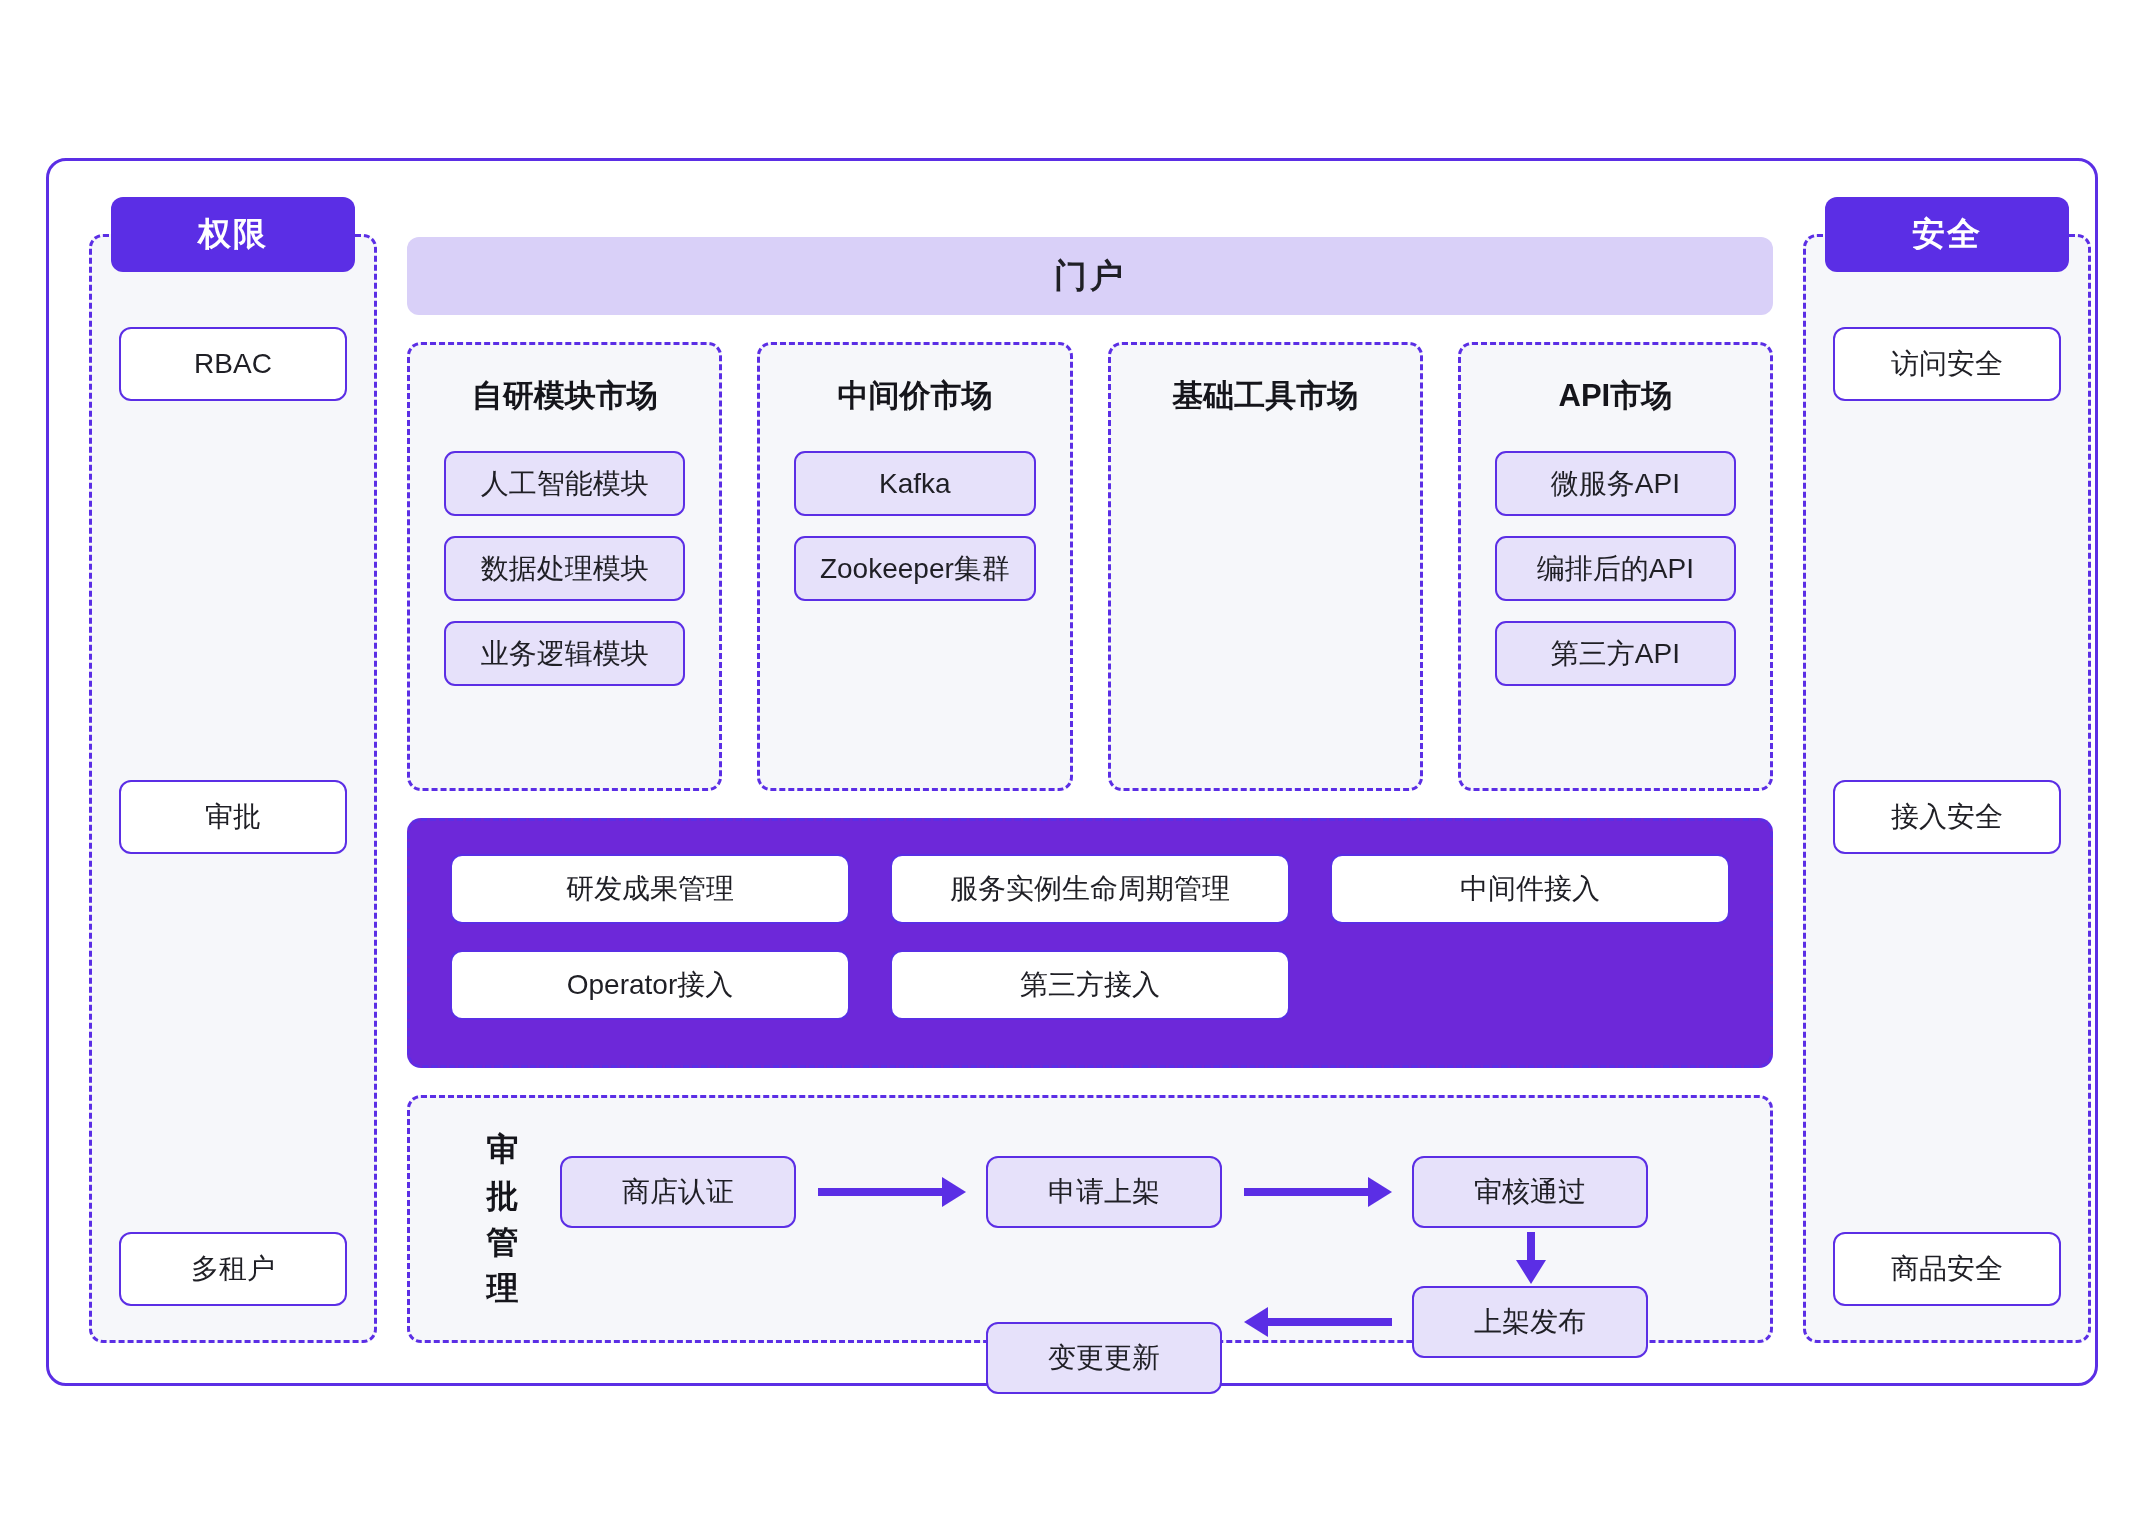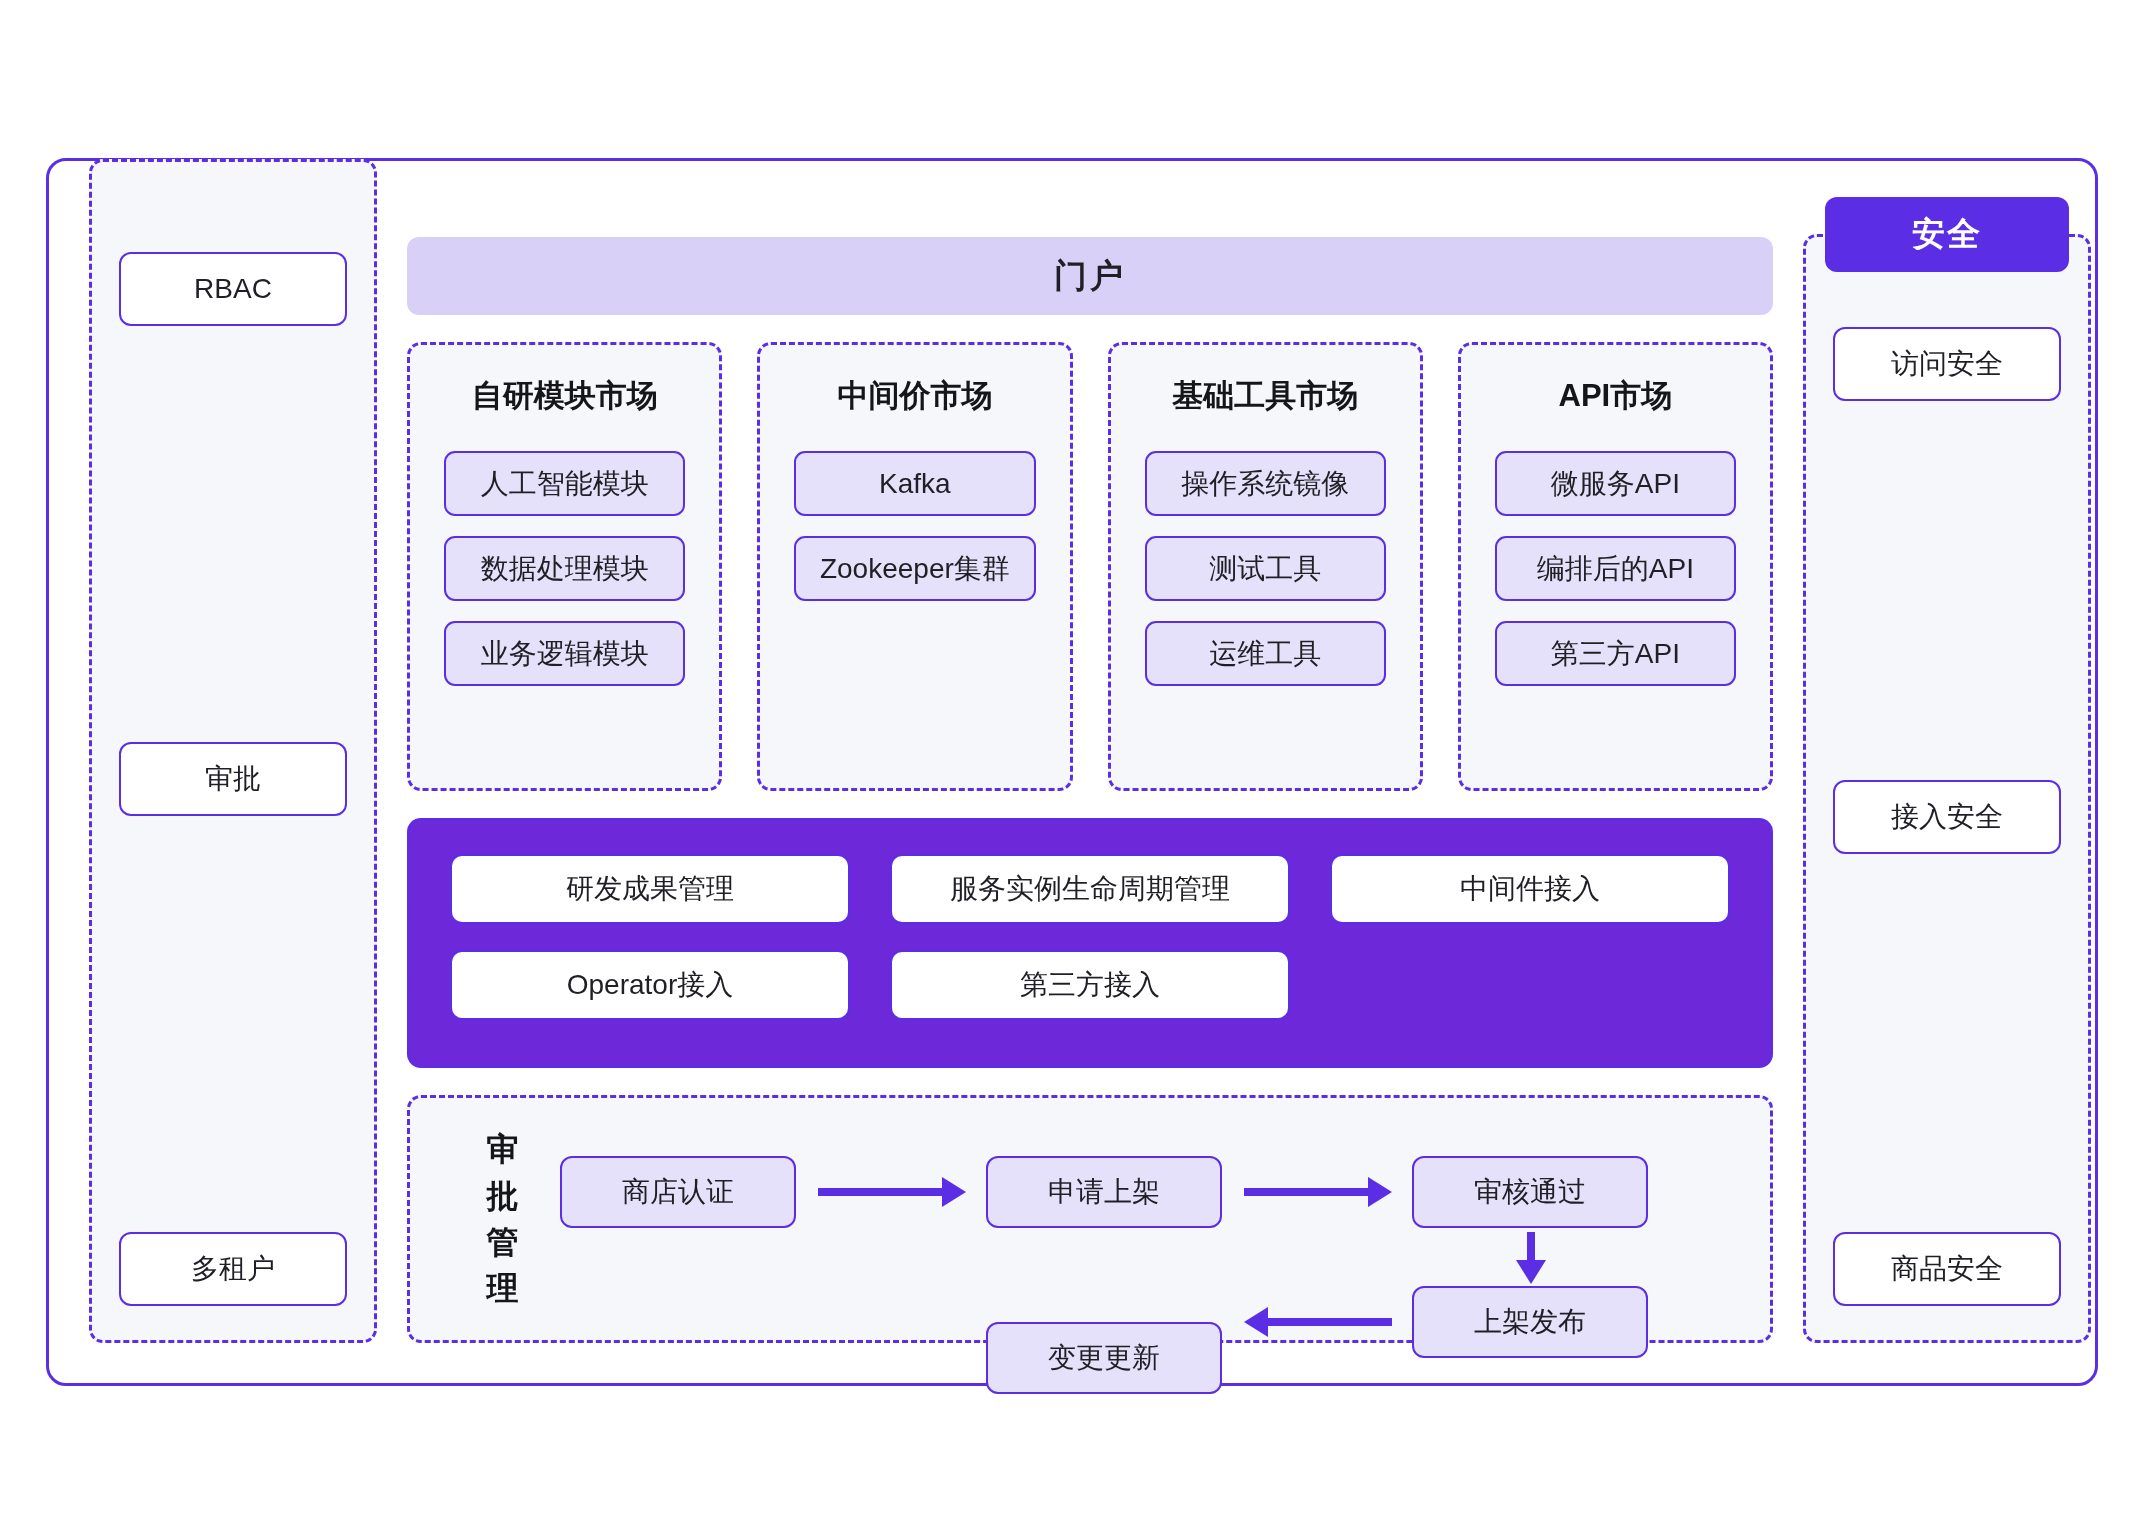--- a/index.html
+++ b/index.html
@@ -304,20 +304,21 @@
     border-top: 24px solid #5B2EE5;
   }
 </style>
 </head>
 <body>
 
 <div class="canvas">
   <div class="layout">
 
     <div class="side-col">
+      <div class="side-chip">权限</div>
       <div class="side-panel">
         <div class="side-item spacer-top">RBAC</div>
         <div class="side-item">审批</div>
         <div class="side-item">多租户</div>
       </div>
     </div>
 
     <div class="center">
 
       <div class="portal-bar">门户</div>
@@ -336,25 +337,20 @@
         <div class="market">
           <div class="market-title">中间价市场</div>
           <div class="market-items">
             <div class="market-item">Kafka</div>
             <div class="market-item">Zookeeper集群</div>
           </div>
         </div>
 
         <div class="market">
           <div class="market-title">基础工具市场</div>
-          <div class="market-items">
-            <div class="market-item">操作系统镜像</div>
-            <div class="market-item">测试工具</div>
-            <div class="market-item">运维工具</div>
-          </div>
         </div>
 
         <div class="market">
           <div class="market-title">API市场</div>
           <div class="market-items">
             <div class="market-item">微服务API</div>
             <div class="market-item">编排后的API</div>
             <div class="market-item">第三方API</div>
           </div>
         </div>

